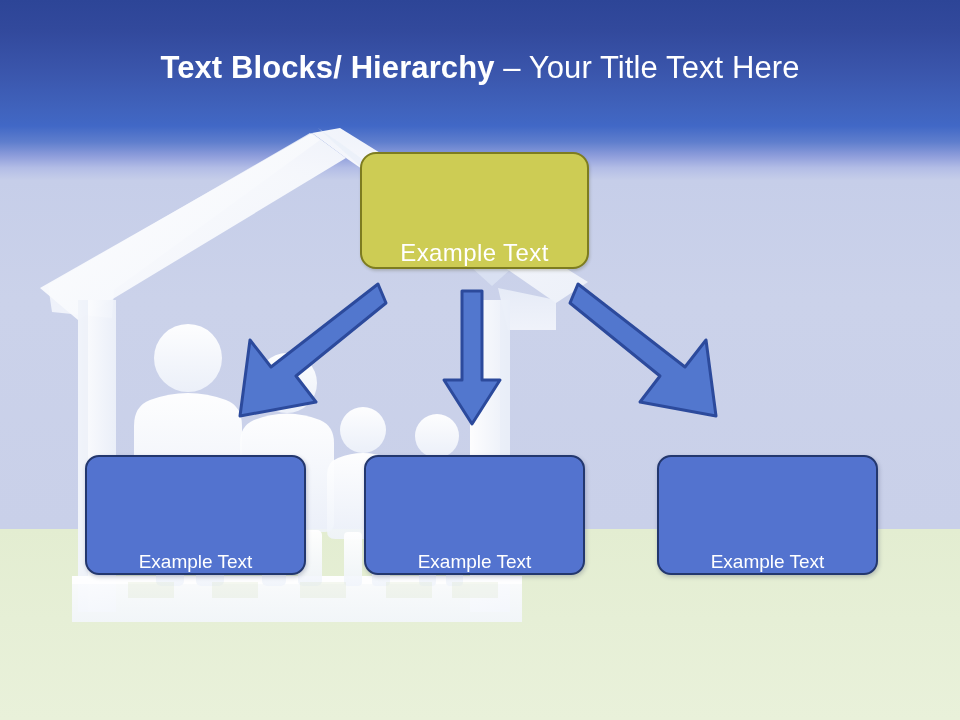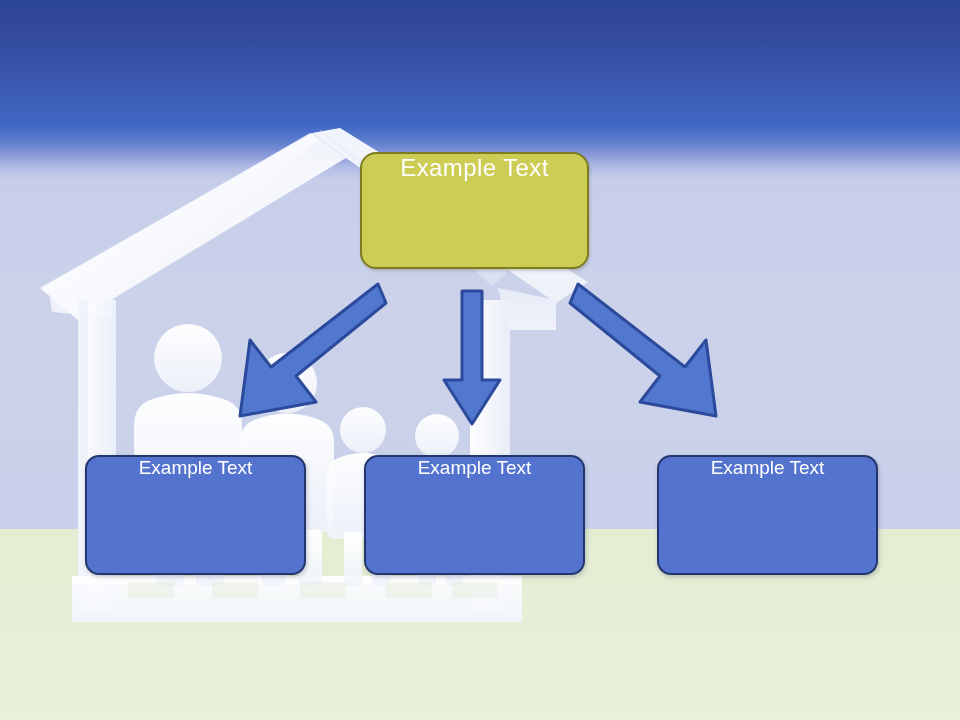--- a/index.html
+++ b/index.html
@@ -67,21 +67,21 @@
     white-space: nowrap;
   }
   .title .strong { font-weight: bold; }
   .title .normal { font-weight: normal; }
 
   
   .node {
     position: absolute;
     box-sizing: border-box;
     display: flex;
-    align-items: flex-start;
+    align-items: flex-end;
     justify-content: center;
     color: #ffffff;
     text-align: center;
     border-radius: 14px;
   }
   .node-top {
     left: 360px;
     top: 152px;
     width: 229px;
     height: 117px;
@@ -184,20 +184,23 @@
 
     <g opacity="0.25" fill="#d9e4c6">
       <rect x="128" y="582" width="46" height="16"></rect>
       <rect x="212" y="582" width="46" height="16"></rect>
       <rect x="300" y="582" width="46" height="16"></rect>
       <rect x="386" y="582" width="46" height="16"></rect>
       <rect x="452" y="582" width="46" height="16"></rect>
     </g>
   </svg>
 
+  <div class="title">
+    <span class="strong">Text Blocks/ Hierarchy</span><span class="normal"> – </span><span class="normal">Your Title Text Here</span>
+  </div>
 
   <svg class="arrow" style="left:230px; top:280px;" width="160" height="148" viewBox="0 0 160 148" xmlns="http://www.w3.org/2000/svg">
     <polygon points="143,6 155,22 60,98 86,132 12,135 14,62 40,93 135,17" fill="none"></polygon>
     <path d="M148,4 L156,23 L66,96 L86,122 L10,136 L20,60 L41,87 Z" fill="#5277ce" stroke="#2c4a9c" stroke-width="3" stroke-linejoin="round"></path>
   </svg>
 
   <svg class="arrow" style="left:440px; top:288px;" width="64" height="142" viewBox="0 0 64 142" xmlns="http://www.w3.org/2000/svg">
     <path d="M22,3 L42,3 L42,92 L60,92 L32,136 L4,92 L22,92 Z" fill="#5277ce" stroke="#2c4a9c" stroke-width="3" stroke-linejoin="round"></path>
   </svg>
 

